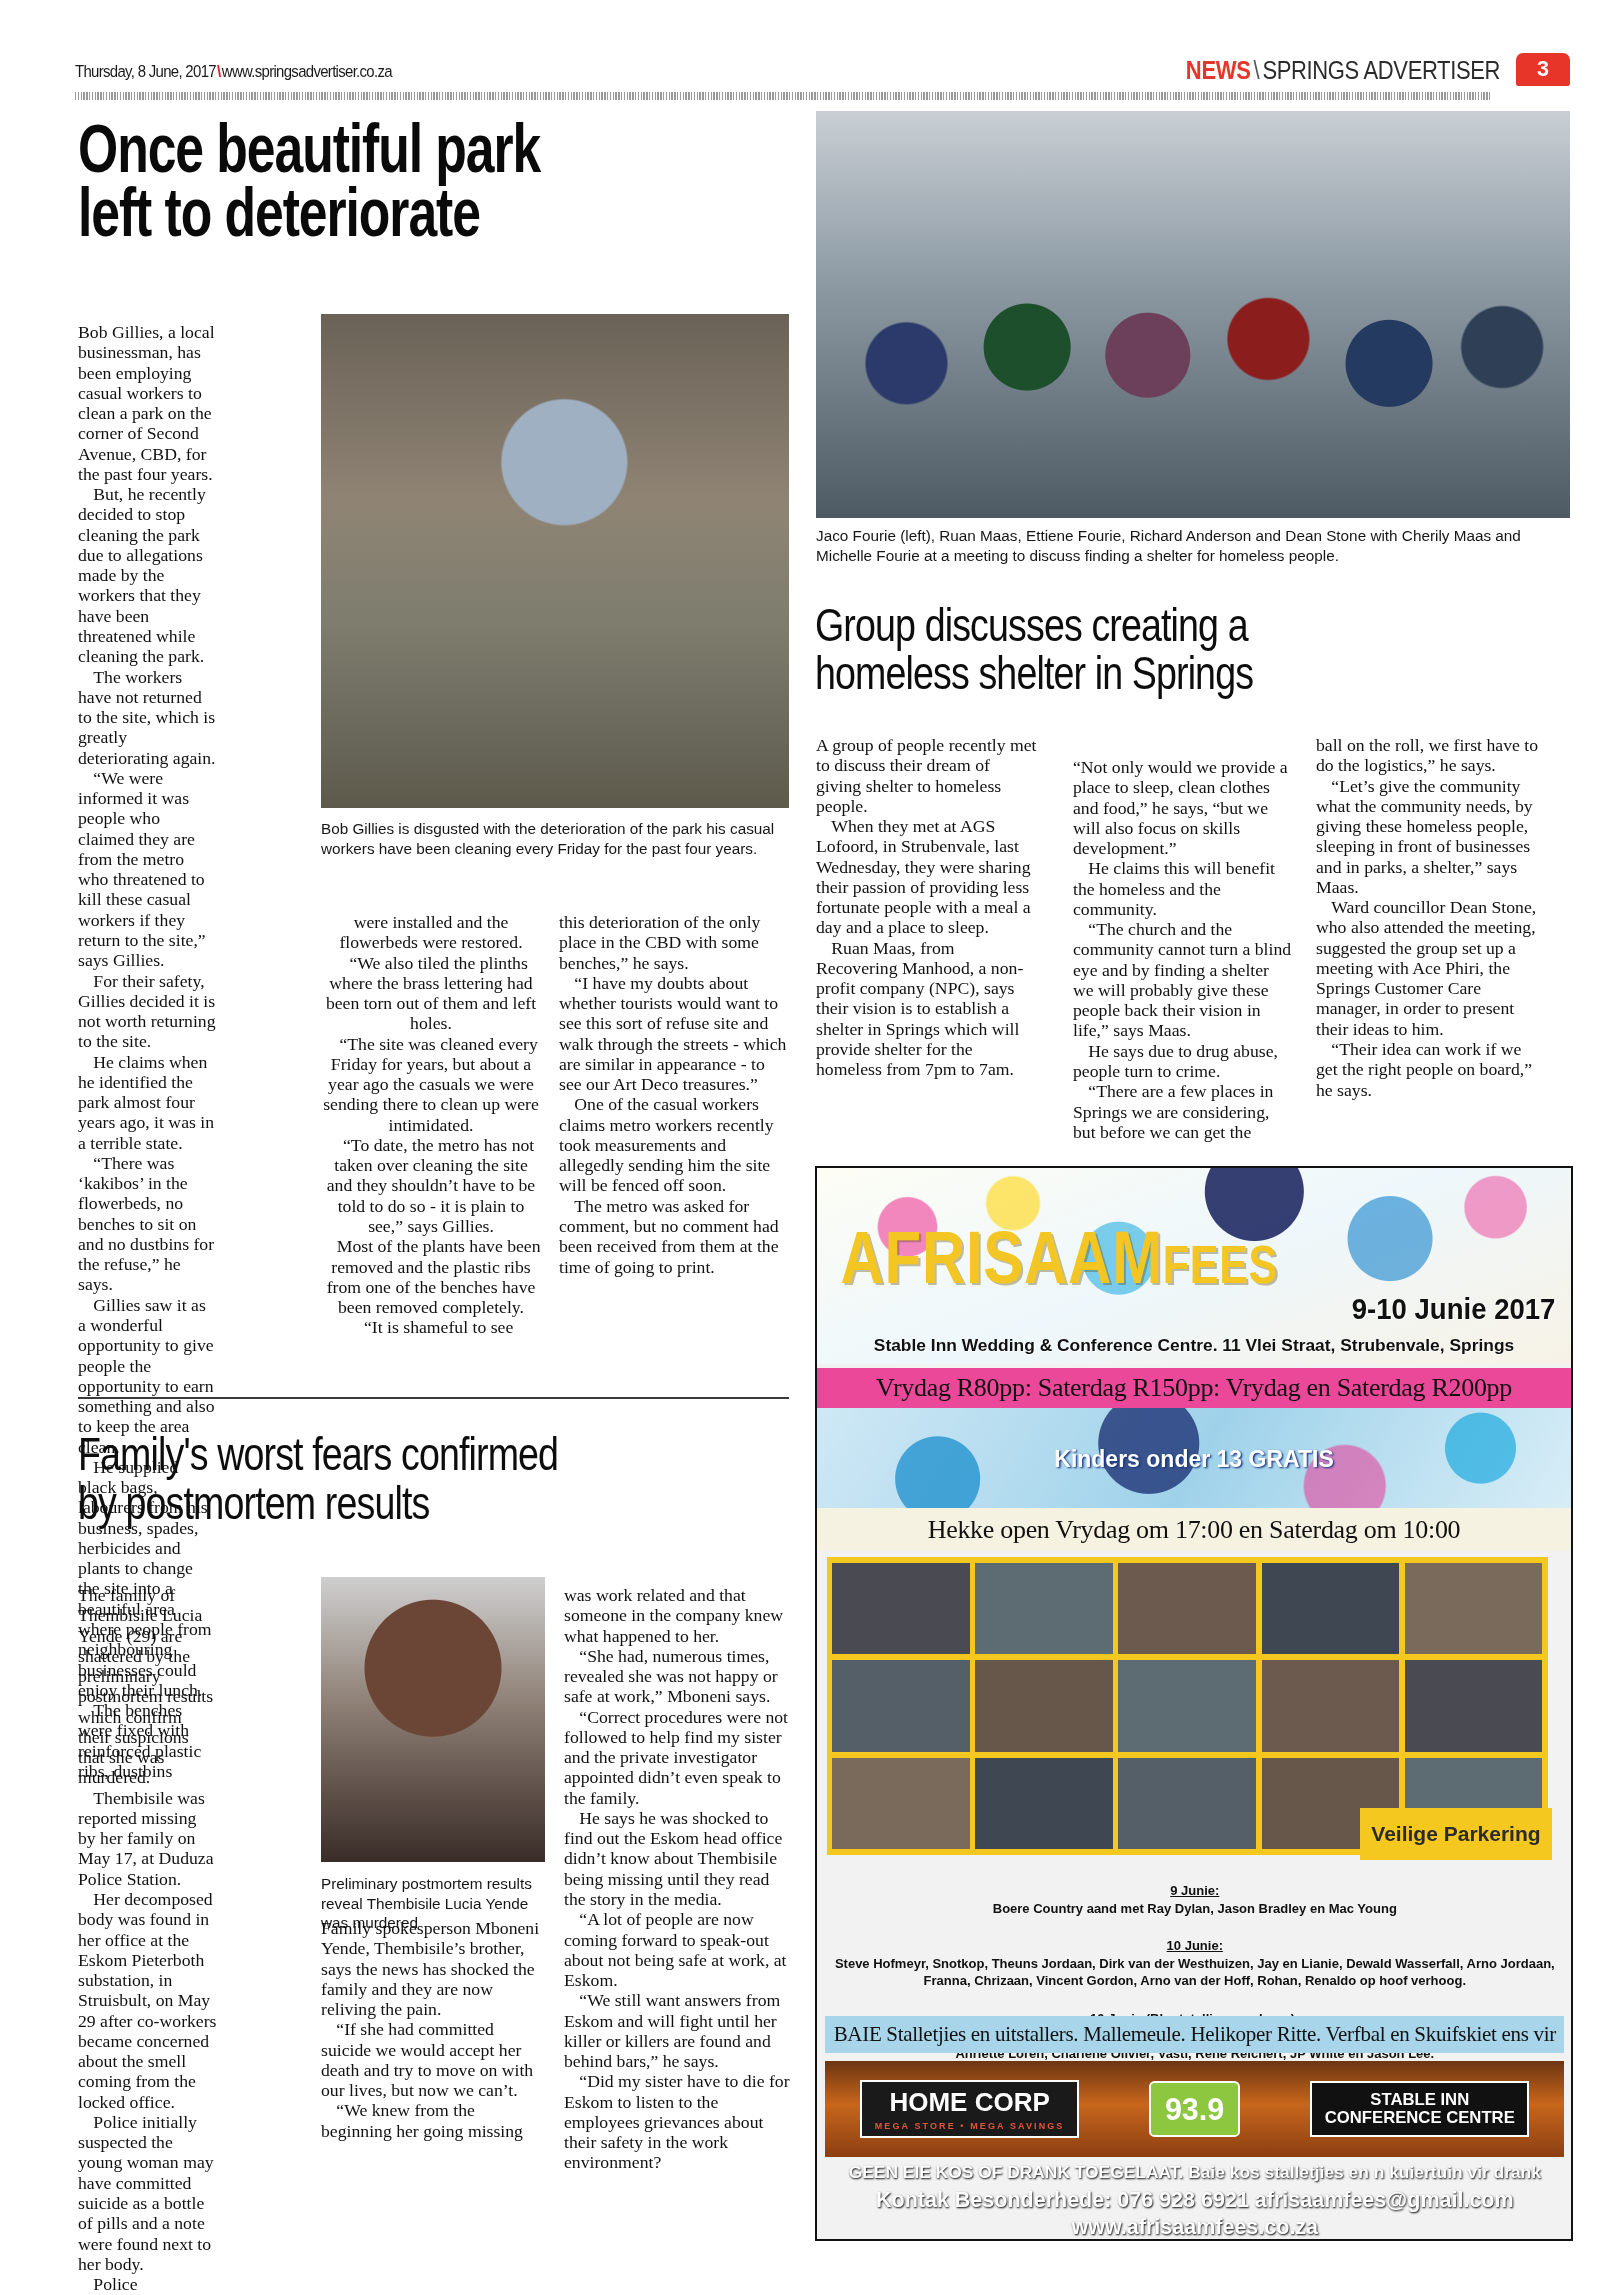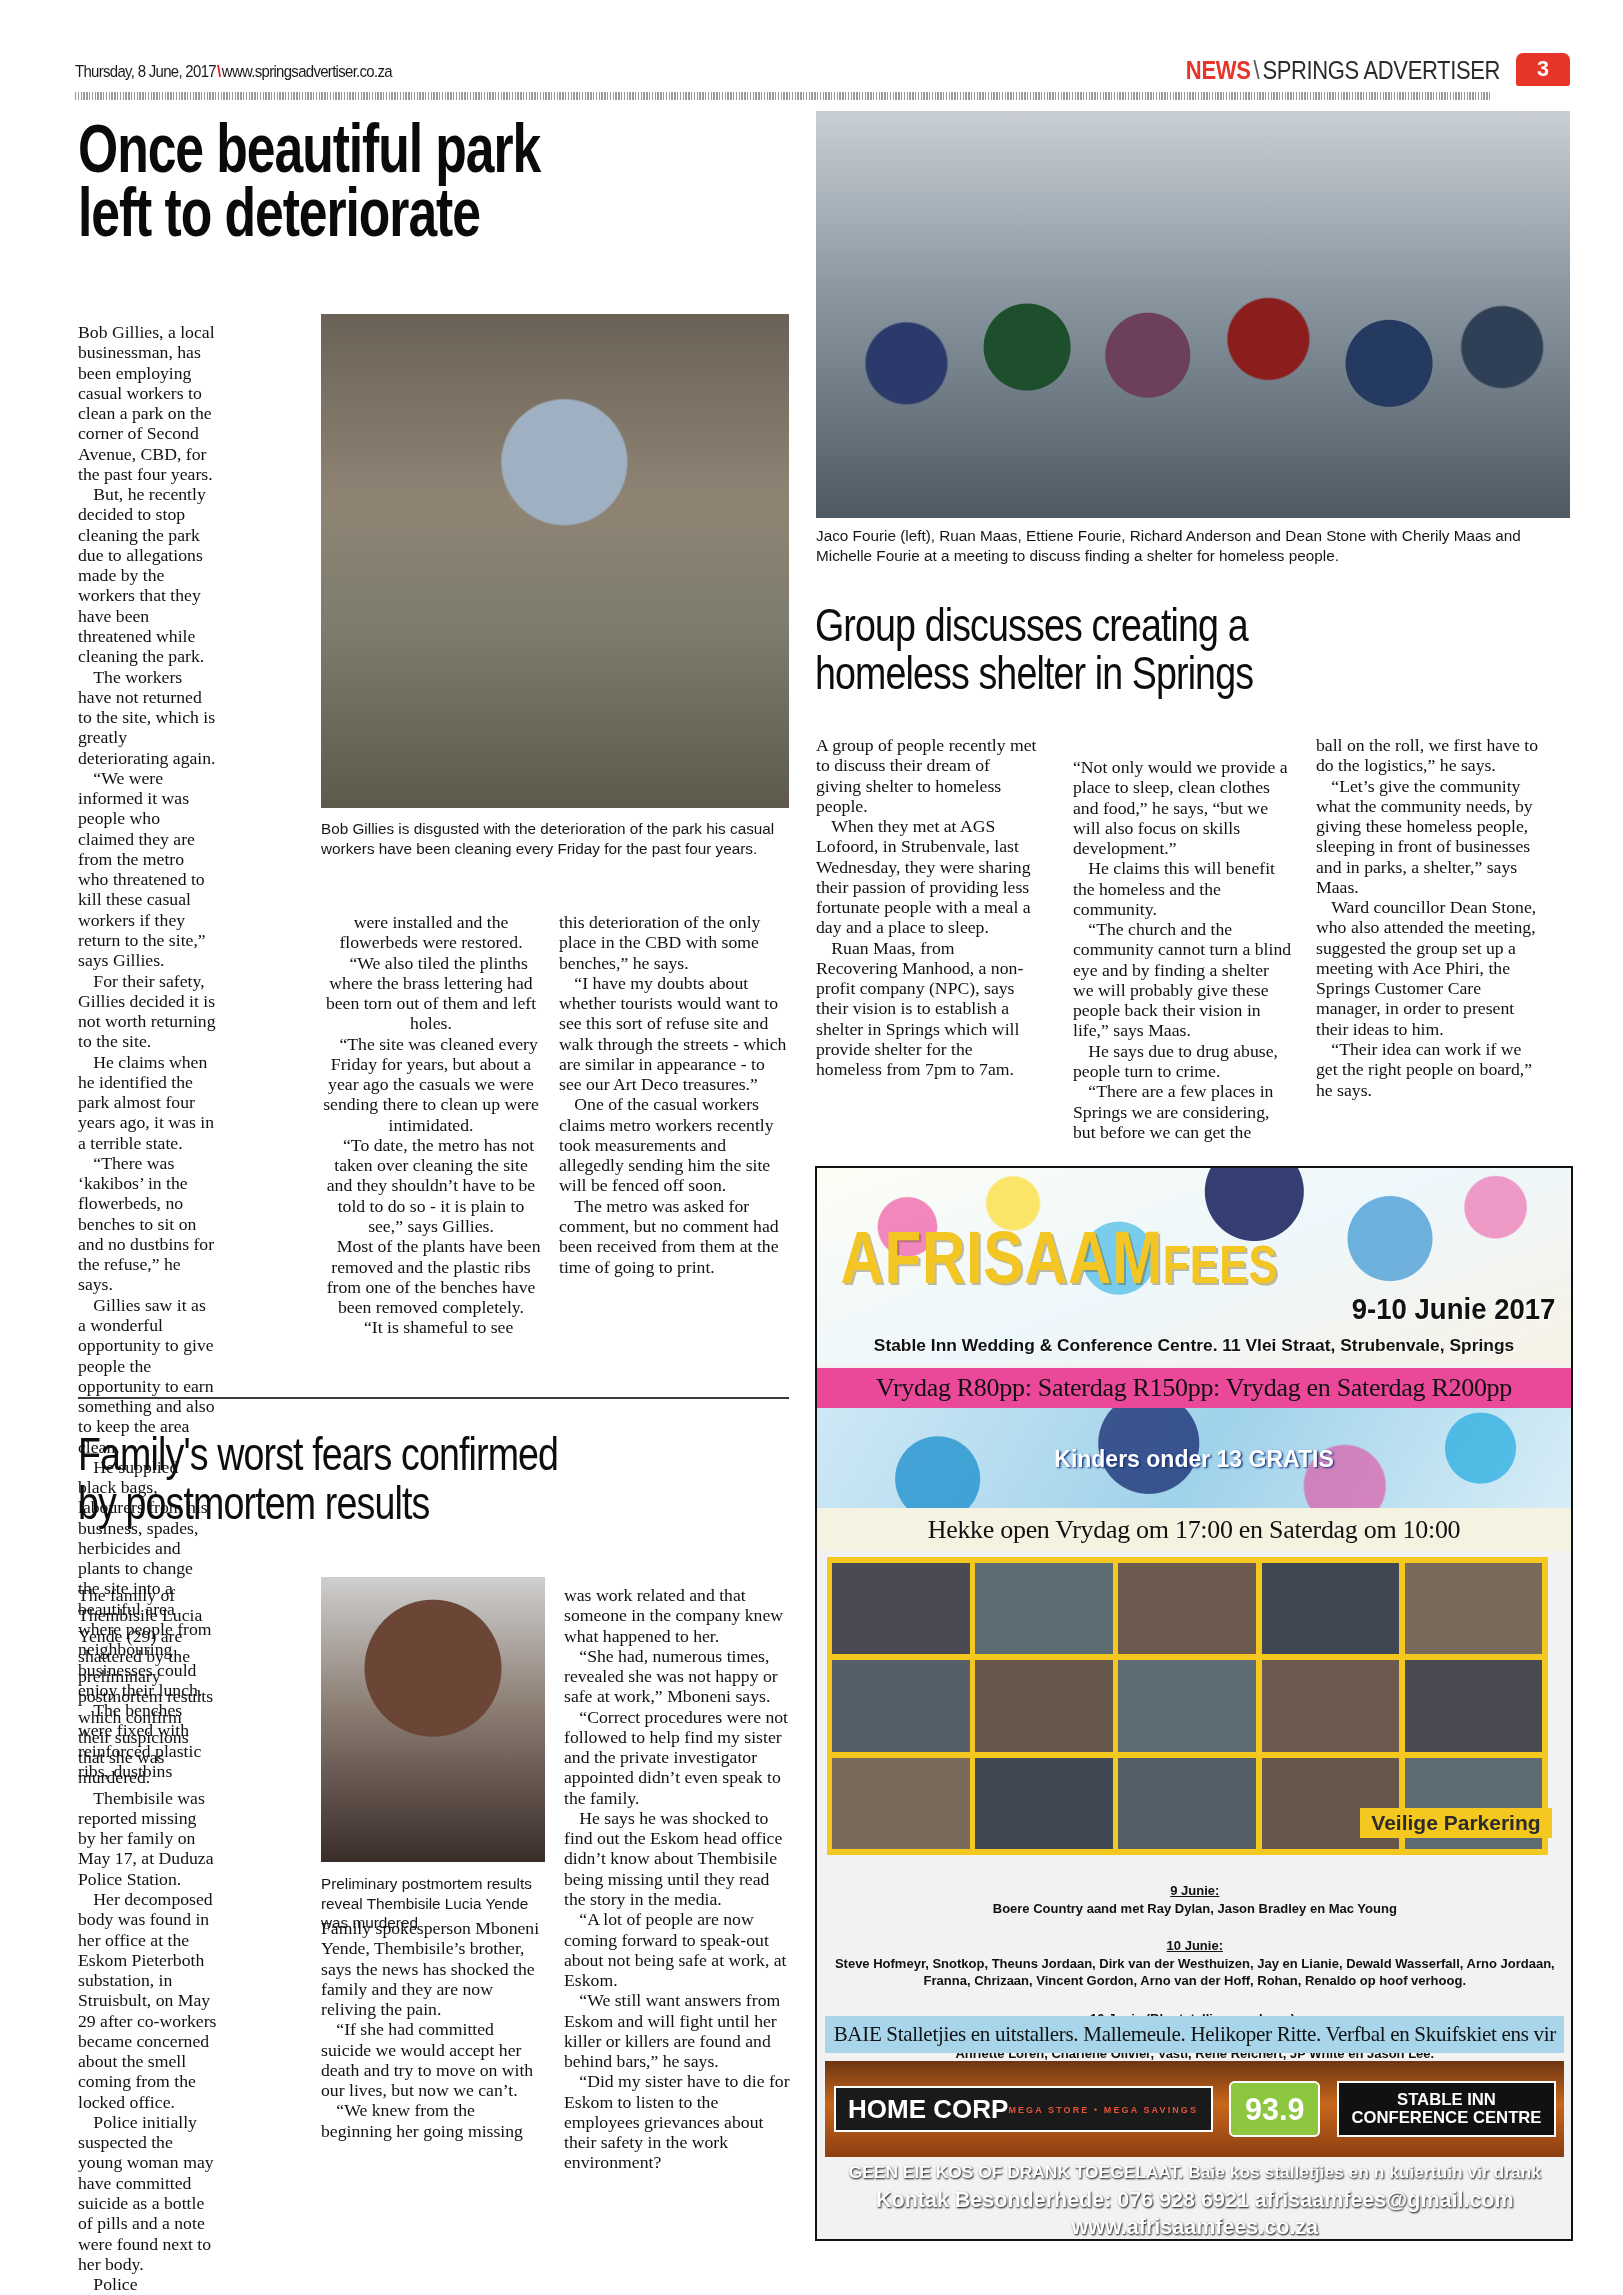--- a/index.html
+++ b/index.html
@@ -177,21 +177,21 @@
     position:absolute; left:9.7px; top:389px; width:721px; height:298px;
     display:grid; grid-template-columns:repeat(5,1fr); grid-template-rows:repeat(3,1fr);
     gap:5.6px; background:#f4c81e; padding:5.6px;
   }
   .ad-grid .cell { background:#4a4a52; }
   .ad-grid .cell.c2{background:#5d6b73;} .ad-grid .cell.c3{background:#6c5a4e;}
   .ad-grid .cell.c4{background:#3f4753;} .ad-grid .cell.c5{background:#7a6a5c;}
   .ad-grid .cell.c6{background:#545f68;} .ad-grid .cell.c7{background:#67574b;}
   .ad-park {
     position:absolute; right:19.4px; top:640px;
-    background:#f4c81e; padding:3px 11px;
+    background:#f4c81e; padding:14px 11px;
     font-family:"Liberation Sans", sans-serif; font-weight:bold;
     font-size:21px; color:#2b2b2b;
   }
   .ad-lineup {
     position:absolute; left:8.3px; top:694px; width:739px;
     text-align:center; color:#111;
     font-family:"Liberation Sans", sans-serif; font-size:13px; line-height:1.35;
   }
   .ad-lineup .hd { font-weight:bold; text-decoration:underline; display:block; margin-top:20px; }
   .ad-lineup .bd { font-weight:bold; display:block; }
@@ -203,21 +203,21 @@
   }
   .ad-sponsors {
     position:absolute; left:8.3px; top:893px; width:739px; height:96px;
     display:flex; align-items:center; justify-content:space-around;
     background:linear-gradient(180deg,#6d3512,#c7661c 45%,#8c3f12);
   }
   .spon {
     font-family:"Liberation Sans", sans-serif; font-weight:bold;
     display:flex; align-items:center; justify-content:center; text-align:center;
   }
-  .spon.home { background:#1a1a1a; color:#fff; font-size:26px; padding:5.6px 12.5px; border:2.1px solid #fff; flex-direction:row; }
+  .spon.home { background:#1a1a1a; color:#fff; font-size:26px; padding:5.6px 12.5px; border:2.1px solid #fff; flex-direction:column; }
   .spon.home .sub { font-size:9px; color:#e6533a; letter-spacing:2.1px; margin-top:2.8px; }
   .spon.radio { background:#8dc63f; color:#fff; font-size:30.5px; padding:8.3px 14px; border-radius:5.6px; border:2.1px solid #fff; }
   .spon.stable { background:#111; color:#fff; font-size:16.7px; padding:8.3px 12.5px; border:2.1px solid #fff; line-height:1.05; }
   .ad-geen {
     position:absolute; left:8.3px; top:994px; width:739px; text-align:center;
     font-family:"Liberation Sans", sans-serif; font-weight:bold; font-size:17.4px;
     color:#fff; text-shadow:0.7px 0.7px 2.1px #000;
   }
   .ad-kontak {
     position:absolute; left:8.3px; top:1019px; width:739px; text-align:center;

